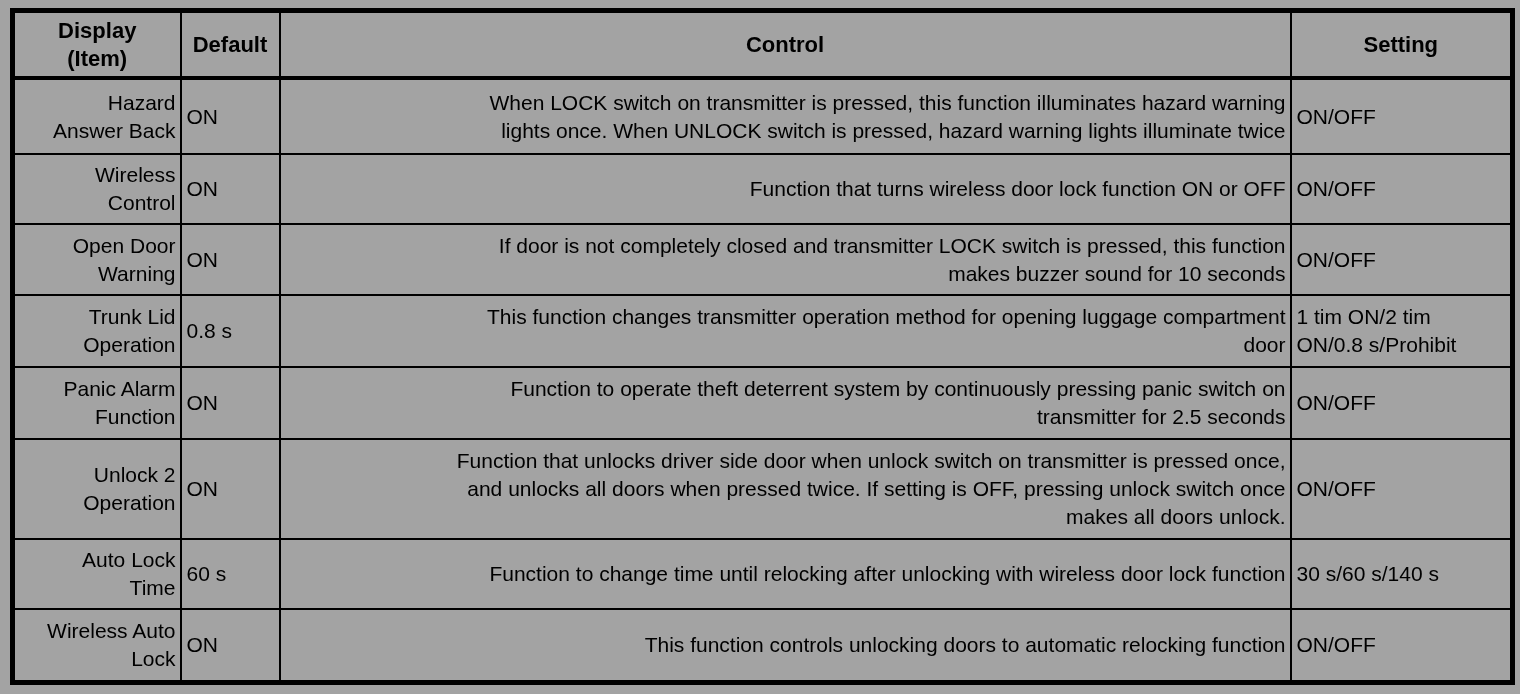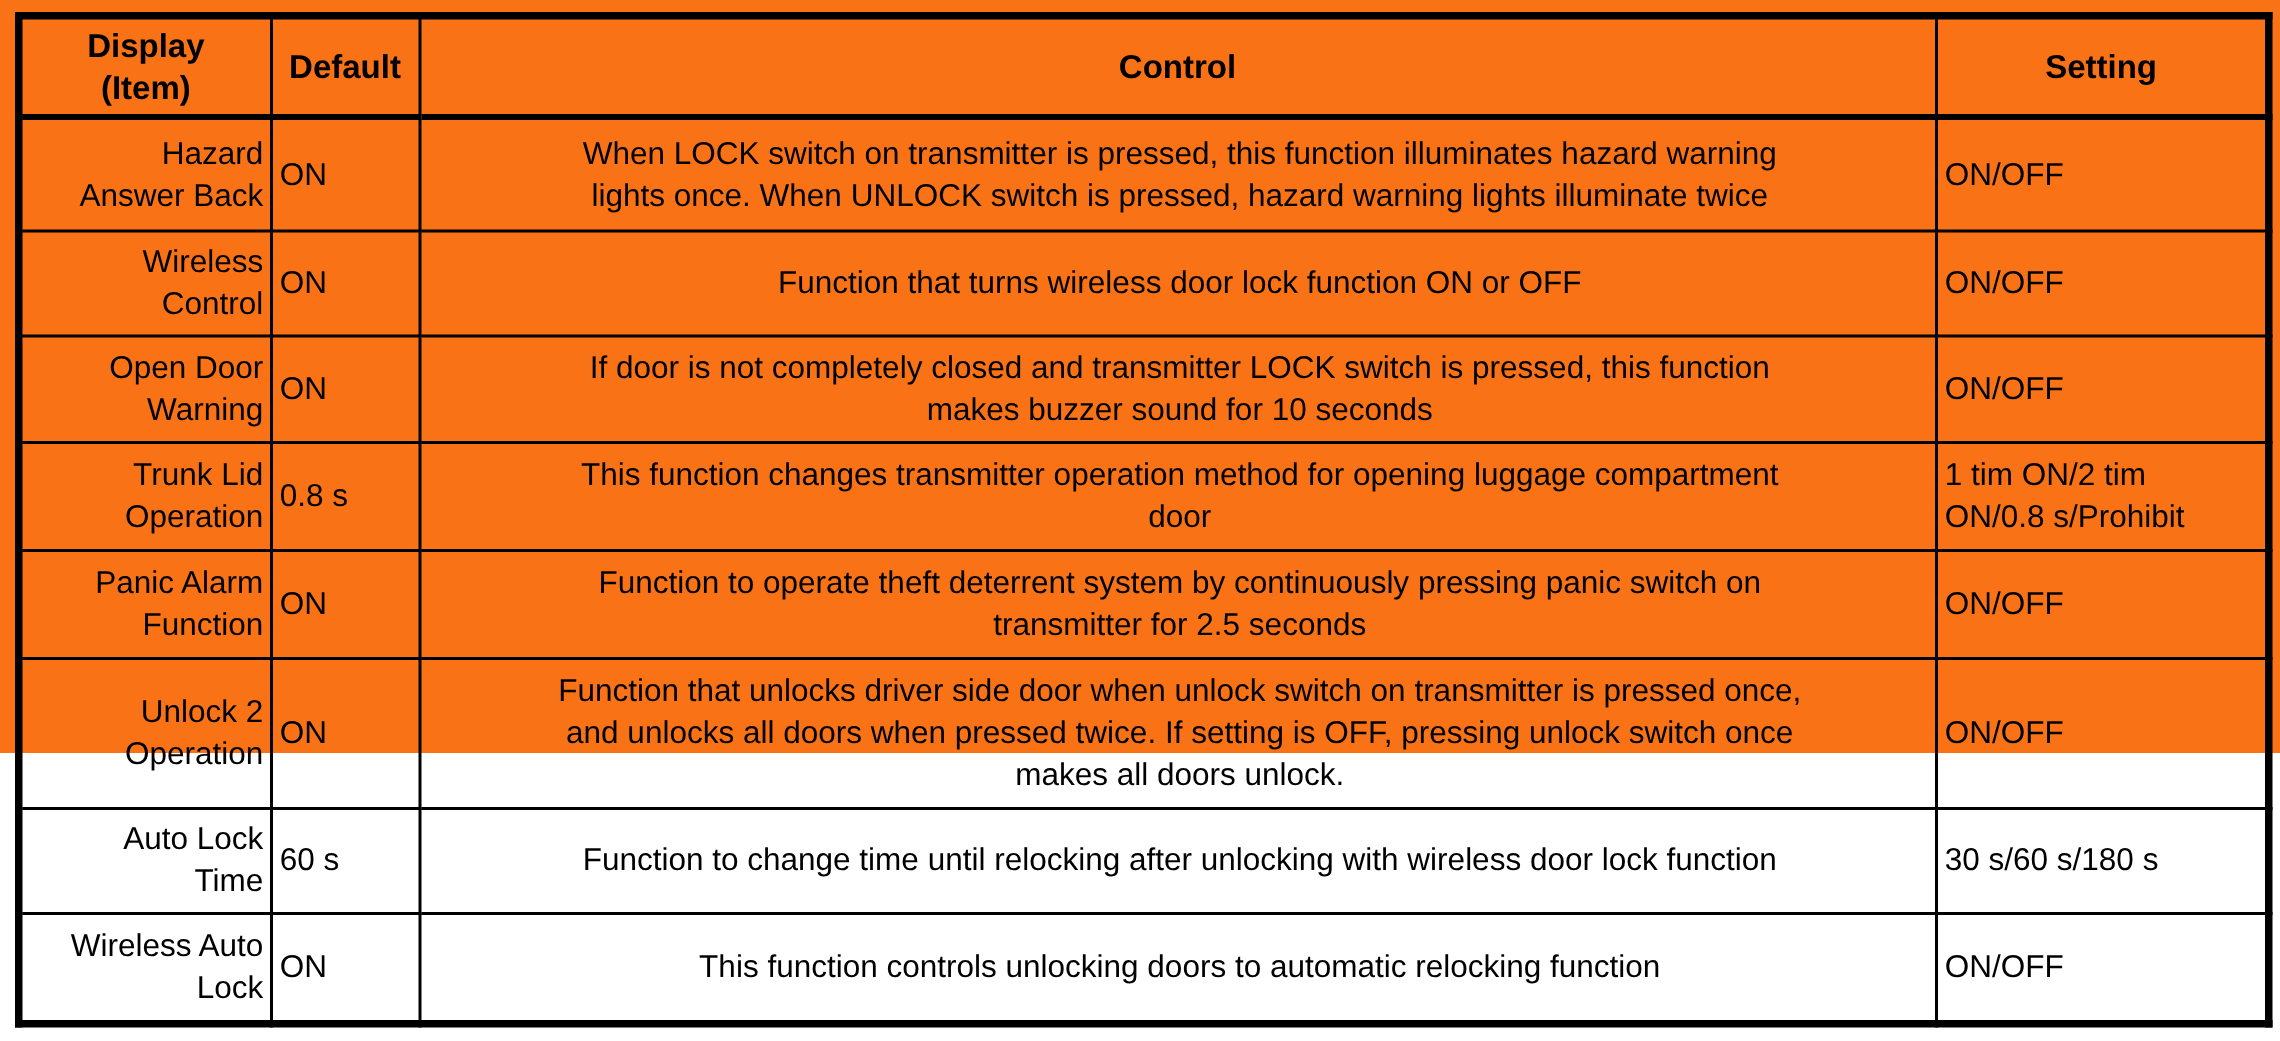--- a/index.html
+++ b/index.html
@@ -6,22 +6,22 @@
     margin: 0;
     padding: 0;
     background: #ffffff;
     width: 1520px;
     height: 694px;
     overflow: hidden;
   }
   .page {
     position: relative;
     width: 1520px;
-    height: 502px;
-    background: #f97316;
+    height: 694px;
+    background: #a3a3a3;
     font-family: "Liberation Sans", sans-serif;
     color: #000000;
   }
   table.settings {
     position: absolute;
     left: 10px;
     top: 8px;
     width: 1500px;
     border-collapse: collapse;
     table-layout: fixed;
@@ -45,21 +45,21 @@
   thead th {
     font-weight: bold;
     font-size: 22px;
     text-align: center;
     border-bottom: 4px solid #000000;
     line-height: 1.25;
     padding: 4px 2px;
   }
   td.display-cell  { text-align: right; padding-left: 5px; }
   td.default-cell  { text-align: left; padding-left: 5px; }
-  td.contents-cell { text-align: center; padding-left: 7px; }
+  td.contents-cell { text-align: right; padding-left: 7px; }
   td.setting-cell  { text-align: left; padding-left: 5px; padding-right: 6px; }
 
   tr.hdr  { height: 64px; }
   tr.r0   { height: 76px; }
   tr.r1   { height: 70px; }
   tr.r2   { height: 71px; }
   tr.r3   { height: 72px; }
   tr.r4   { height: 72px; }
   tr.r5   { height: 100px; }
   tr.r6   { height: 70px; }
@@ -133,21 +133,21 @@
         <td class="contents-cell">Function that unlocks driver side door when unlock switch on transmitter is pressed once,
 and unlocks all doors when pressed twice. If setting is OFF, pressing unlock switch once
 makes all doors unlock.</td>
         <td class="setting-cell">ON/OFF</td>
       </tr>
       <tr class="r6">
         <td class="display-cell">Auto Lock
 Time</td>
         <td class="default-cell">60 s</td>
         <td class="contents-cell">Function to change time until relocking after unlocking with wireless door lock function</td>
-        <td class="setting-cell">30 s/60 s/180 s</td>
+        <td class="setting-cell">30 s/60 s/140 s</td>
       </tr>
       <tr class="r7">
         <td class="display-cell">Wireless Auto
 Lock</td>
         <td class="default-cell">ON</td>
         <td class="contents-cell">This function controls unlocking doors to automatic relocking function</td>
         <td class="setting-cell">ON/OFF</td>
       </tr>
     </tbody>
   </table>

